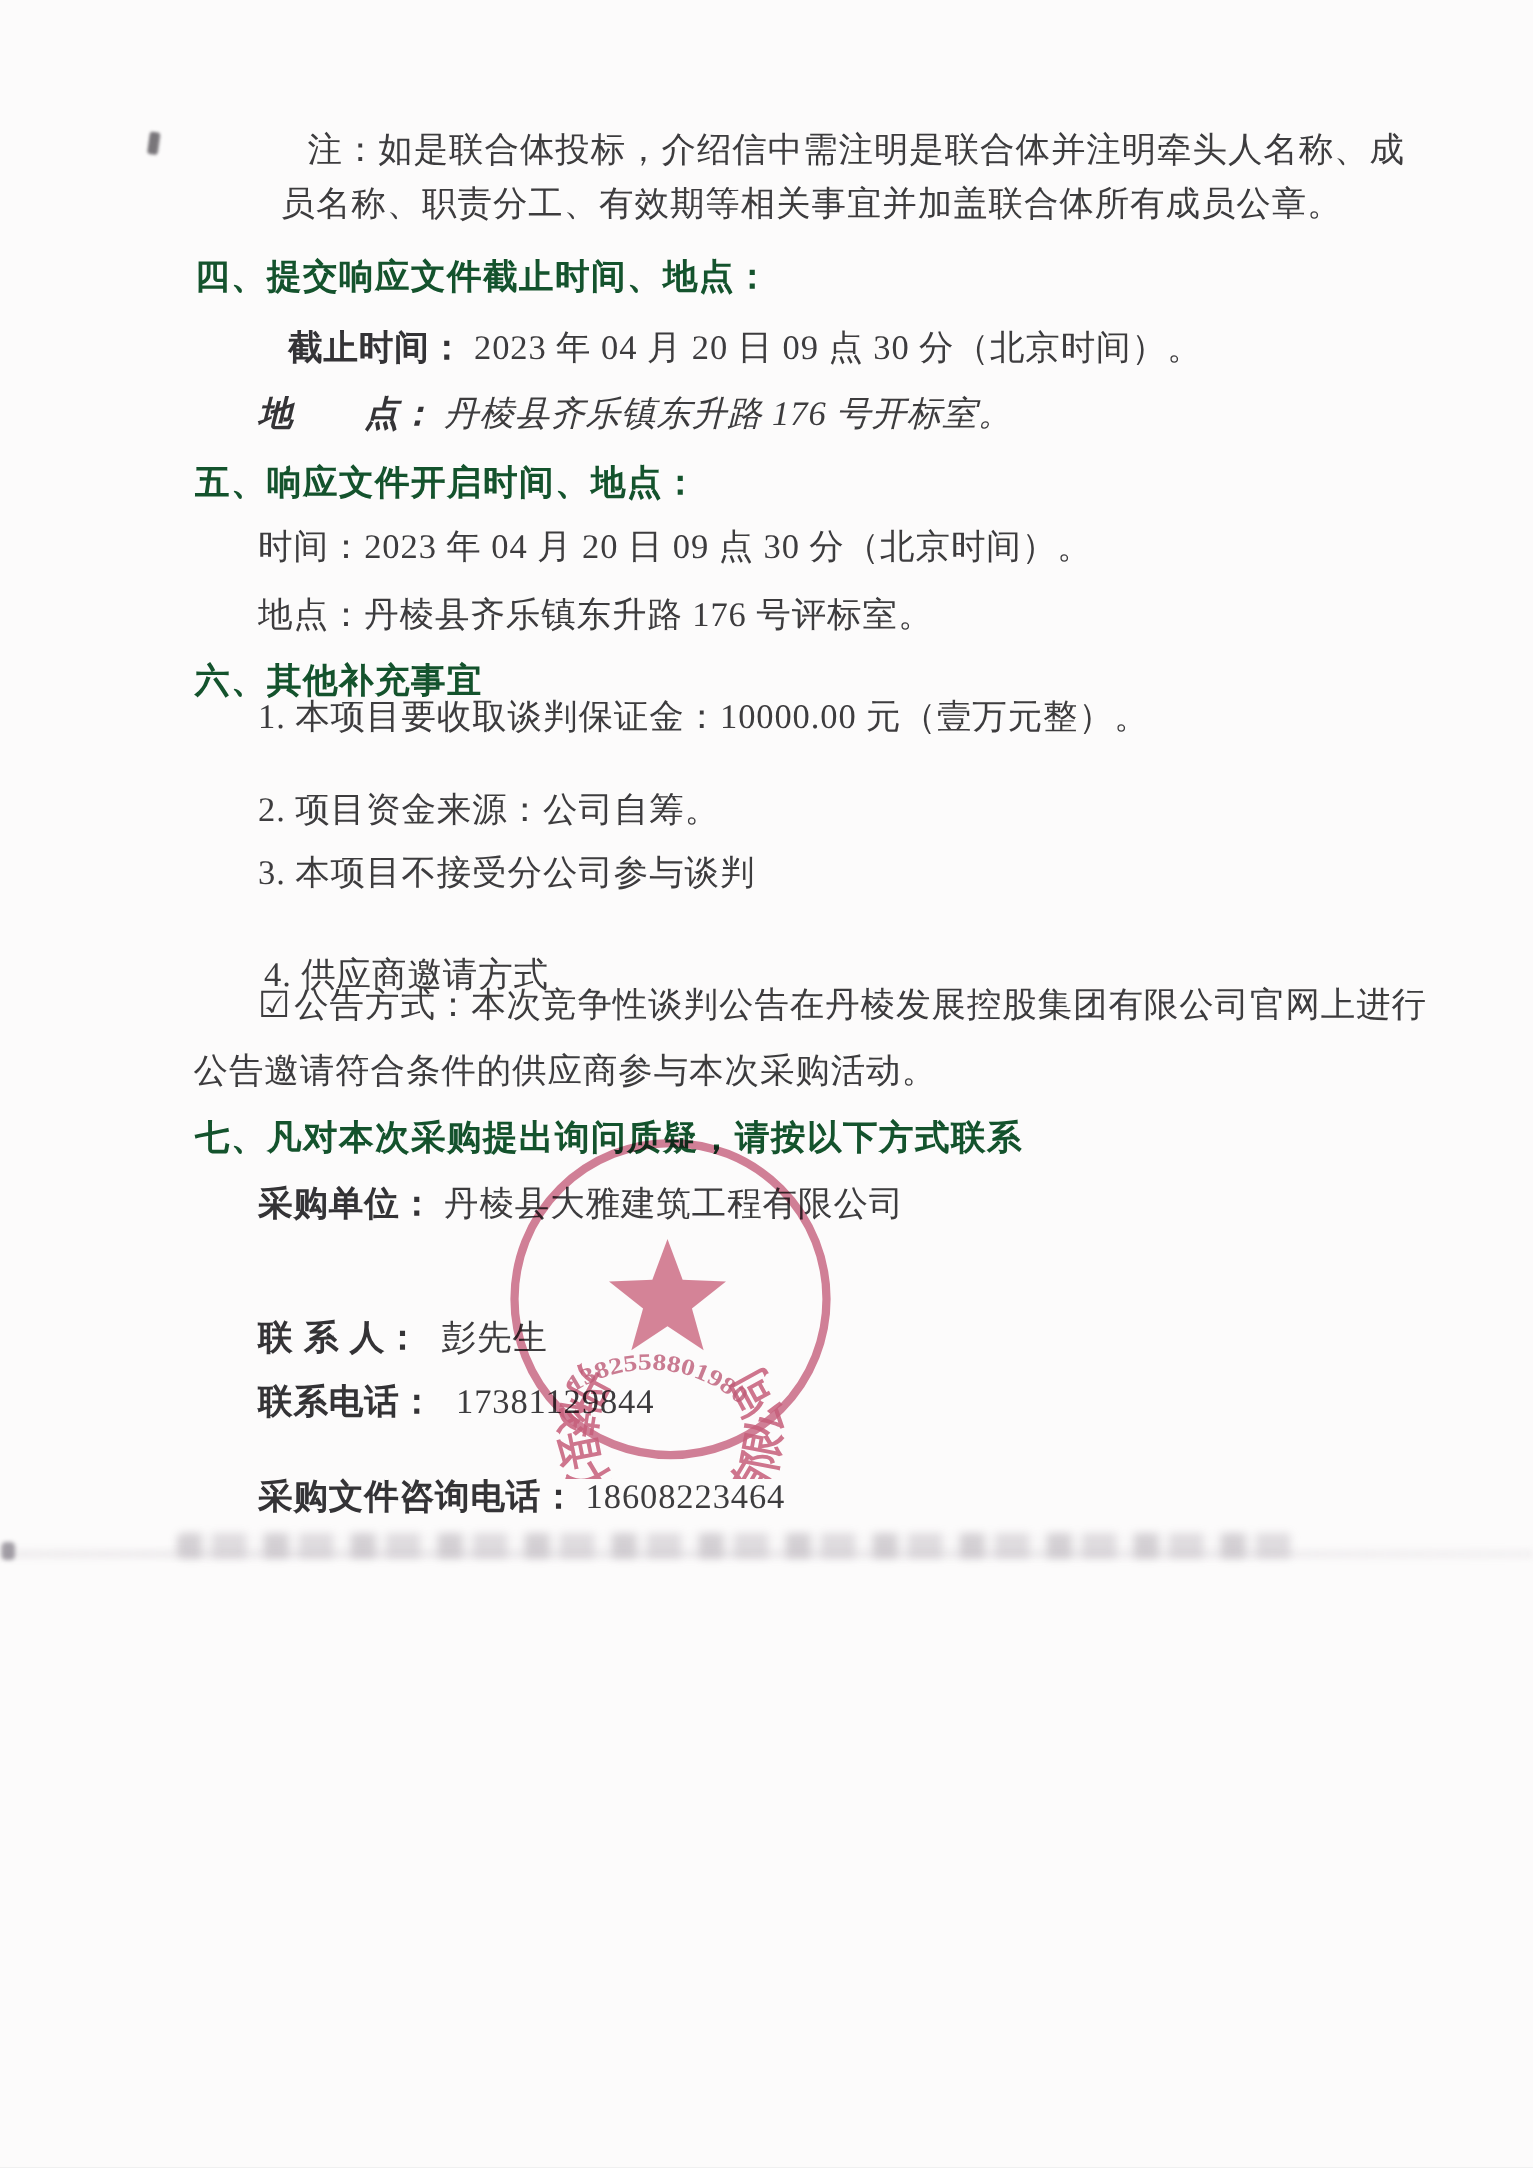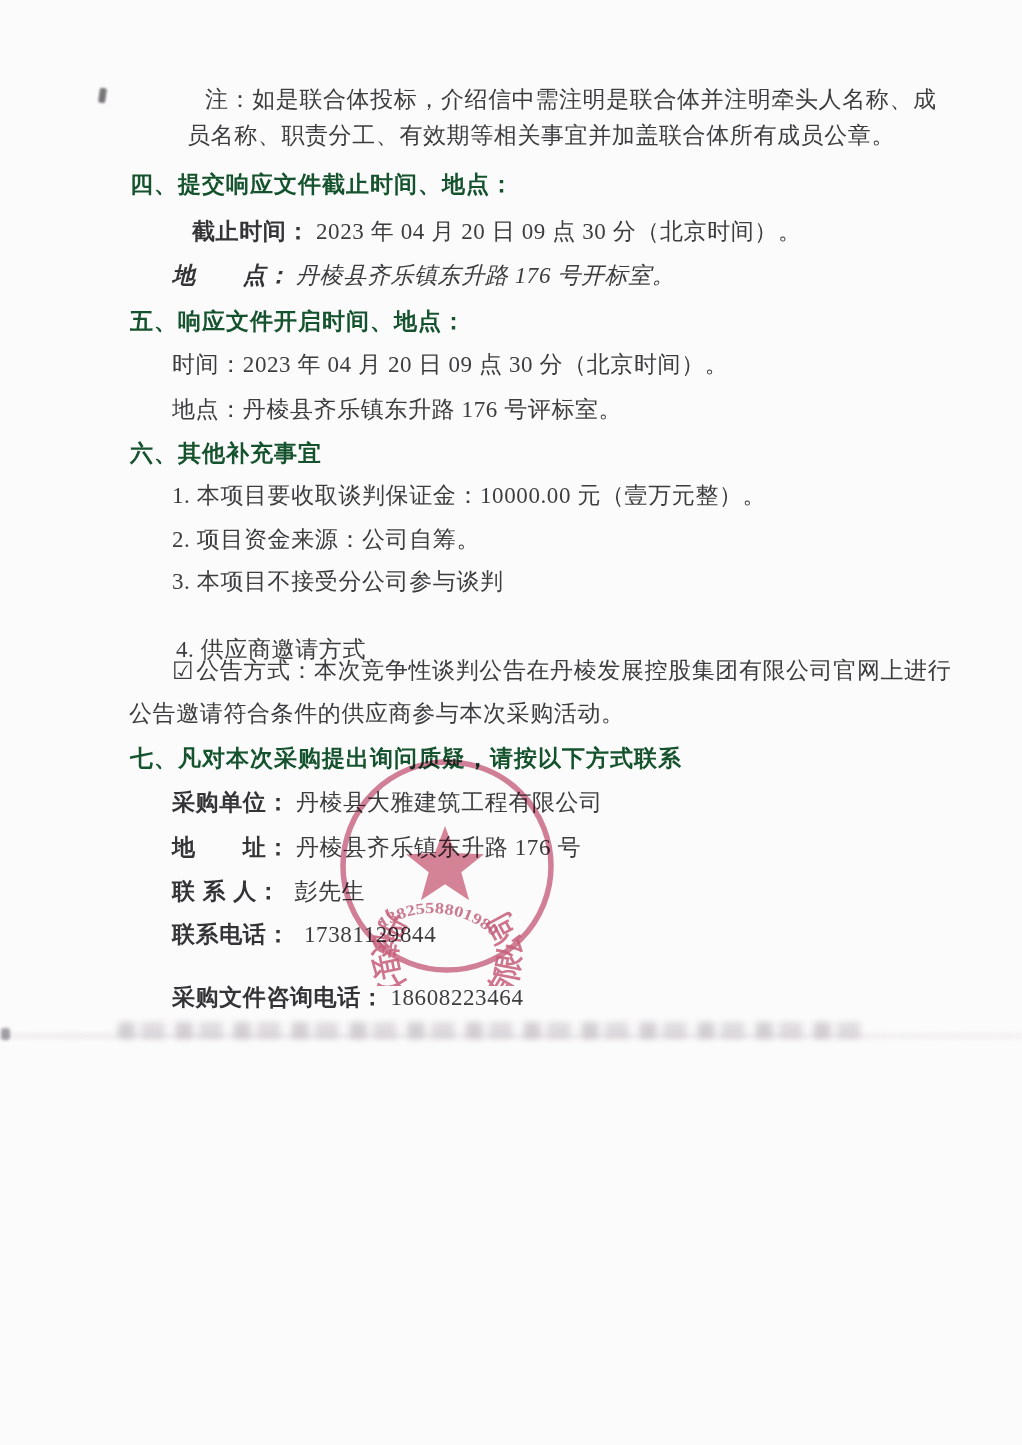--- a/index.html
+++ b/index.html
@@ -90,35 +90,32 @@
   </div>
   <div class="line" style="top:261px;left:172px;font-style:italic;">
     <span class="lbl">地　　点：</span><span class="val">丹棱县齐乐镇东升路 176 号开标室。</span>
   </div>
 
   <div class="line h" style="top:307px;left:130px;">五、响应文件开启时间、地点：</div>
   <div class="line" style="top:351px;left:172px;">时间：2023 年 04 月 20 日 09 点 30 分（北京时间）。</div>
   <div class="line" style="top:396px;left:172px;">地点：丹棱县齐乐镇东升路 176 号评标室。</div>
 
   <div class="line h" style="top:439px;left:130px;">六、其他补充事宜</div>
-  <div class="line" style="top:482px;left:172px;">1.  本项目要收取谈判保证金：10000.00 元（壹万元整）。</div>
+  <div class="line" style="top:464px;left:172px;">1.  本项目要收取谈判保证金：10000.00 元（壹万元整）。</div>
   <div class="line" style="top:526px;left:172px;">2.  项目资金来源：公司自筹。</div>
   <div class="line" style="top:568px;left:172px;">3. 本项目不接受分公司参与谈判</div>
   <div class="line" style="top:612px;left:176px;margin-top:24px;">4.  供应商邀请方式</div>
   <div class="line" style="top:700px;left:129px;">公告邀请符合条件的供应商参与本次采购活动。</div>
   <div class="line" style="top:655px;left:172px;">
     <span class="chk">☑</span><span>公告方式：本次竞争性谈判公告在丹棱发展控股集团有限公司官网上进行</span>
   </div>
 
   <div class="line h" style="top:744px;left:130px;text-align:center;">七、凡对本次采购提出询问质疑，请按以下方式联系</div>
   <div class="line" style="top:788px;left:172px;">
     <span class="lbl">采购单位：</span><span class="val">丹棱县大雅建筑工程有限公司</span>
-  </div>
-  <div class="line" style="top:833px;left:172px;">
-    <span class="lbl">地　　址：</span><span class="val">丹棱县齐乐镇东升路 176 号</span>
   </div>
   <div class="line" style="top:877px;left:172px;">
     <span class="lbl">联 系 人：</span><span class="val val-wide">彭先生</span>
   </div>
   <div class="line" style="top:920px;left:172px;">
     <span class="lbl">联系电话：</span><span class="val val-wide">17381129844</span>
   </div>
   <div class="line" style="top:963px;left:172px;margin-top:20px;">
     <span class="lbl">采购文件咨询电话：</span><span class="val">18608223464</span>
   </div>

